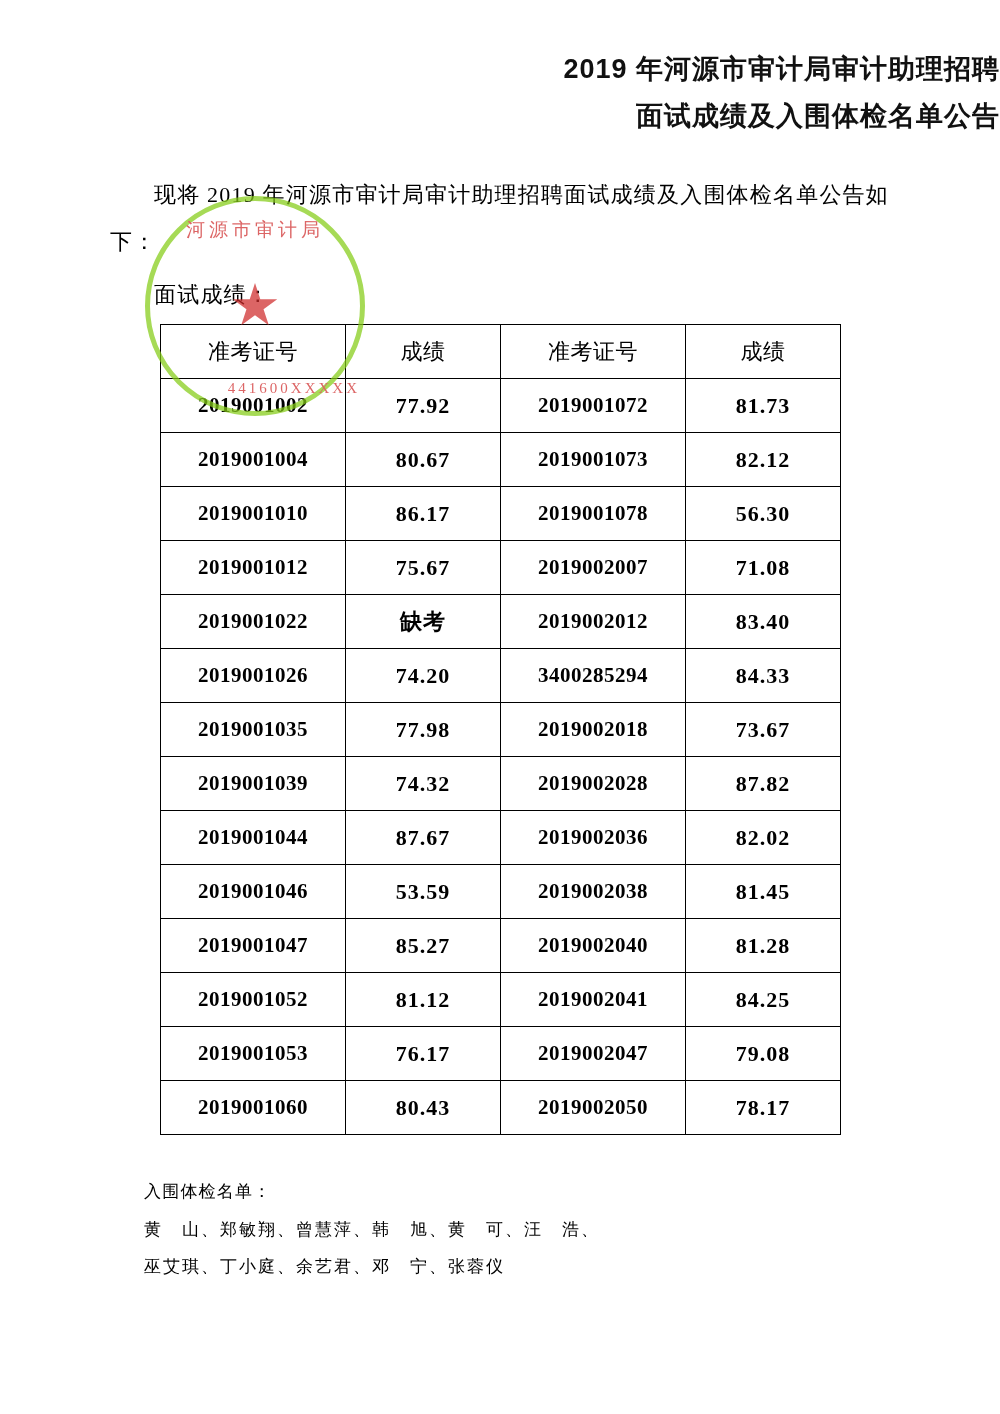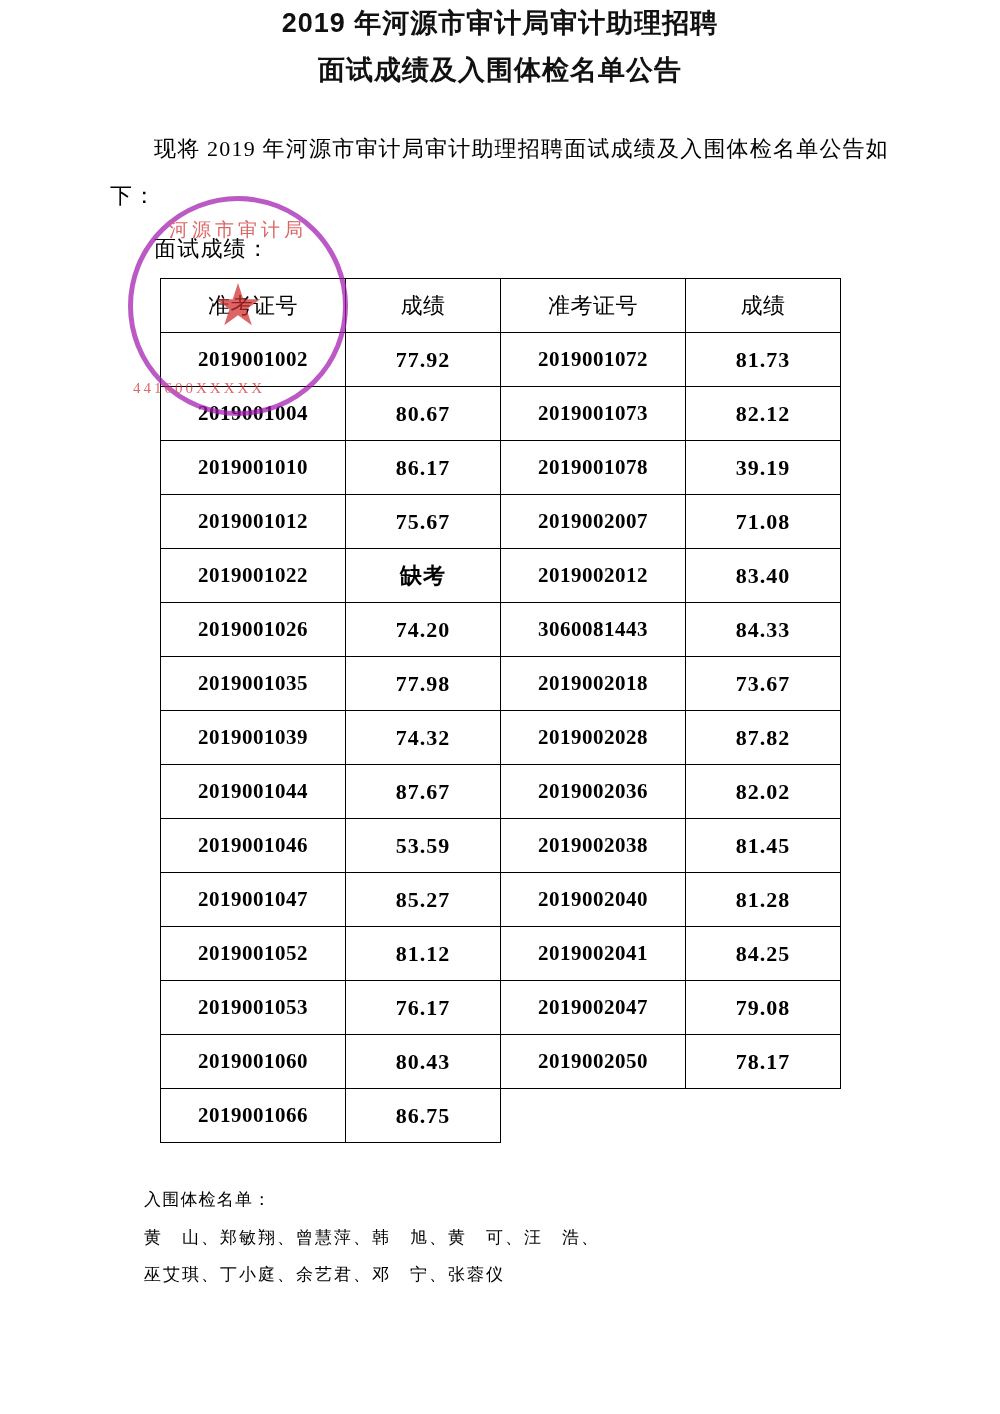--- a/index.html
+++ b/index.html
@@ -15,21 +15,22 @@
     position: relative;
     overflow: hidden;
   }
   .page {
     position: relative;
     width: 1000px;
     height: 1414px;
     box-sizing: border-box;
   }
   .title-block {
-    text-align: center;
+    padding-top: 46px;
+    text-align: right;
   }
   .title-line {
     font-family: "Liberation Sans", "DejaVu Sans", sans-serif;
     font-weight: bold;
     font-size: 27px;
     letter-spacing: 1px;
     line-height: 1.75;
     color: #111;
   }
   .body-block {
@@ -93,25 +94,25 @@
   .footer-label {
     text-indent: 2em;
   }
   .names-line {
     text-indent: 2em;
     letter-spacing: 2px;
   }
   
   .seal {
     position: absolute;
-    left: 128px;
+    left: 145px;
     top: 196px;
     width: 210px;
     height: 210px;
-    border: 5px solid #a21caf;
+    border: 5px solid #84cc16;
     border-radius: 50%;
     opacity: 0.72;
     pointer-events: none;
     z-index: 5;
   }
   .seal .star {
     position: absolute;
     left: 50%;
     top: 50%;
     transform: translate(-50%, -50%);
@@ -128,21 +129,21 @@
     color: #cf2b2b;
     font-size: 19px;
     letter-spacing: 4px;
     font-family: "Liberation Serif", serif;
   }
   .seal .seal-bottom {
     position: absolute;
     left: 0;
     bottom: 14px;
     width: 100%;
-    text-align: left;
+    text-align: right;
     color: #cf2b2b;
     font-size: 15px;
     letter-spacing: 3px;
   }
 </style>
 </head>
 <body>
 
 <div class="page">
 
@@ -187,38 +188,38 @@
       <tr>
         <td class="num">2019001004</td>
         <td class="score">80.67</td>
         <td class="num">2019001073</td>
         <td class="score">82.12</td>
       </tr>
       <tr>
         <td class="num">2019001010</td>
         <td class="score">86.17</td>
         <td class="num">2019001078</td>
-        <td class="score">39.19</td>
+        <td class="score">56.30</td>
       </tr>
       <tr>
         <td class="num">2019001012</td>
         <td class="score">75.67</td>
         <td class="num">2019002007</td>
         <td class="score">71.08</td>
       </tr>
       <tr>
         <td class="num">2019001022</td>
         <td class="score">缺考</td>
         <td class="num">2019002012</td>
         <td class="score">83.40</td>
       </tr>
       <tr>
         <td class="num">2019001026</td>
         <td class="score">74.20</td>
-        <td class="num">3060081443</td>
+        <td class="num">3400285294</td>
         <td class="score">84.33</td>
       </tr>
       <tr>
         <td class="num">2019001035</td>
         <td class="score">77.98</td>
         <td class="num">2019002018</td>
         <td class="score">73.67</td>
       </tr>
       <tr>
         <td class="num">2019001039</td>
@@ -255,26 +256,20 @@
         <td class="score">76.17</td>
         <td class="num">2019002047</td>
         <td class="score">79.08</td>
       </tr>
       <tr>
         <td class="num">2019001060</td>
         <td class="score">80.43</td>
         <td class="num">2019002050</td>
         <td class="score">78.17</td>
       </tr>
-      <tr>
-        <td class="num">2019001066</td>
-        <td class="score">86.75</td>
-        <td class="empty"></td>
-        <td class="empty"></td>
-      </tr>
     </tbody>
   </table>
 
   <div class="footer-block">
     <div class="footer-label">入围体检名单：</div>
     <div class="names-line">黄　山、郑敏翔、曾慧萍、韩　旭、黄　可、汪　浩、</div>
     <div class="names-line">巫艾琪、丁小庭、余艺君、邓　宁、张蓉仪</div>
   </div>
 
 </div>

